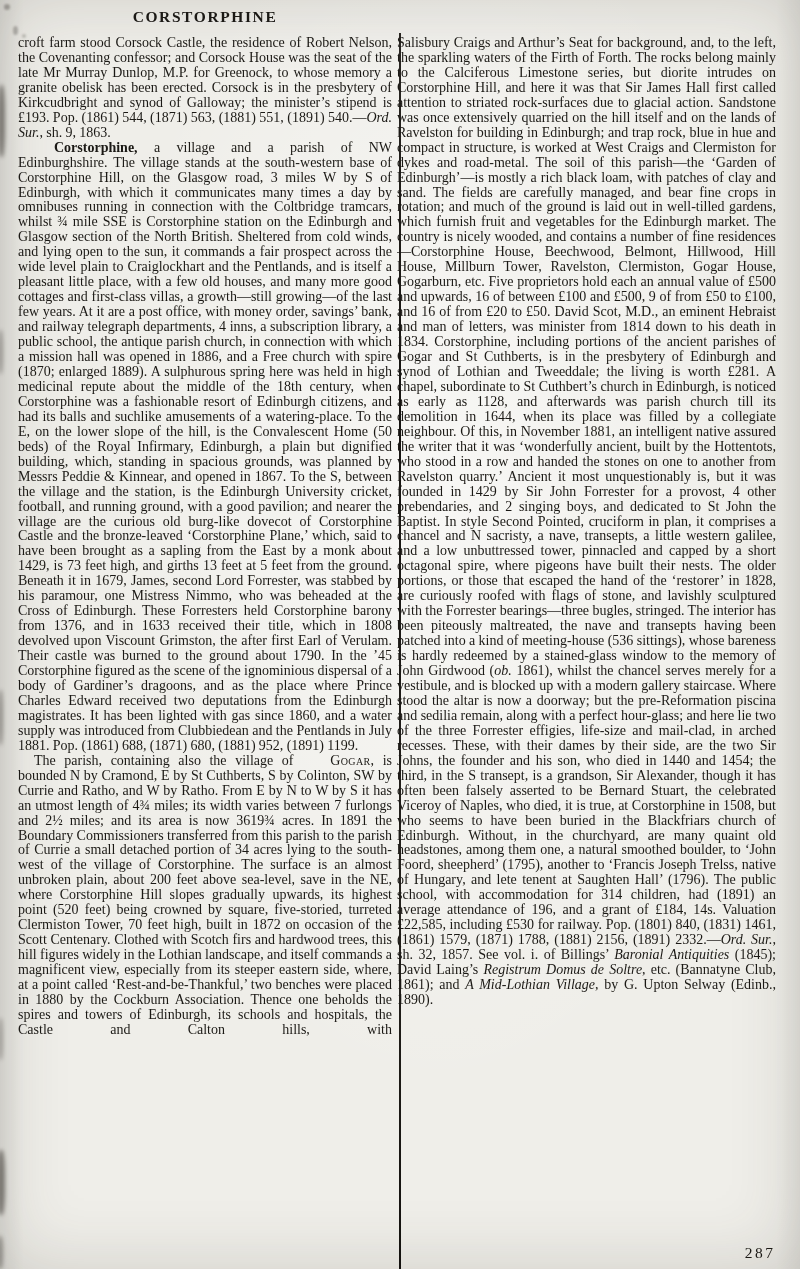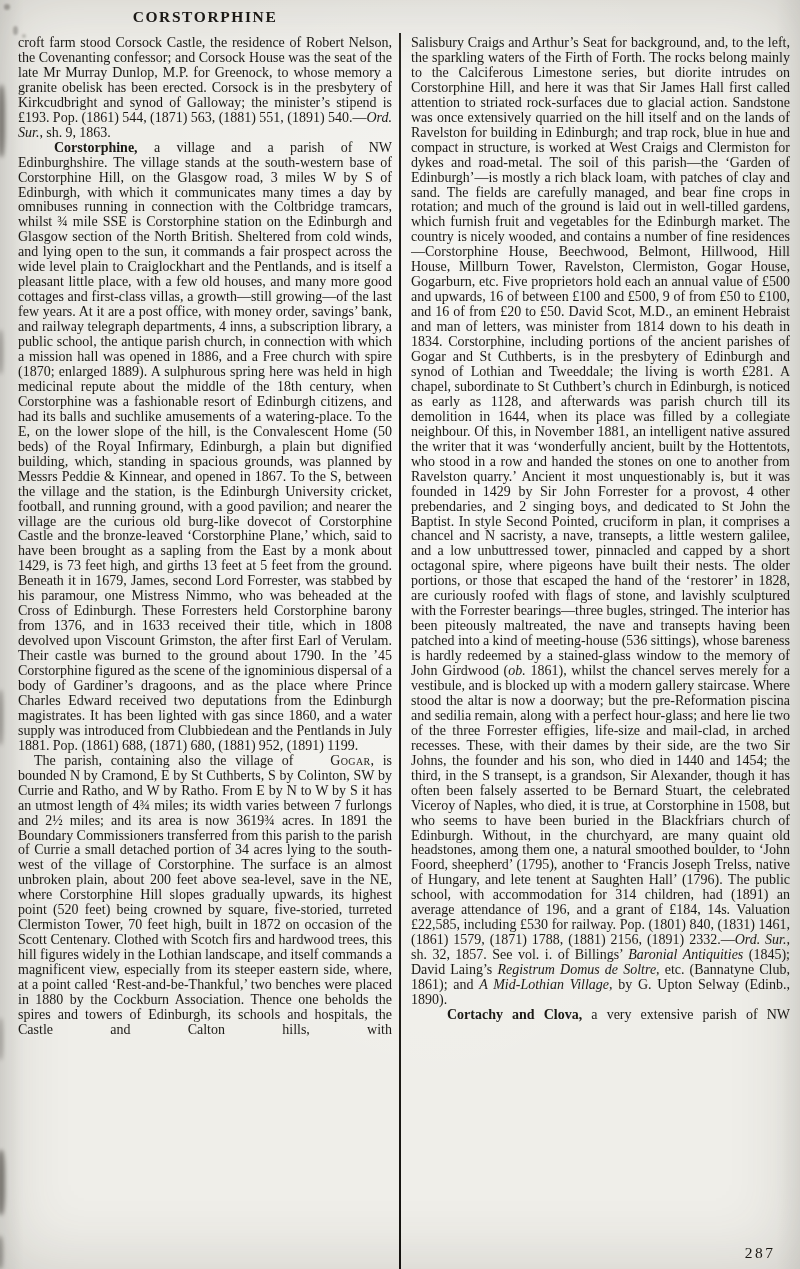--- a/index.html
+++ b/index.html
@@ -50,21 +50,21 @@
     height: 1233px;
     overflow: hidden;
     font-size: 14px;
     line-height: 14.95px;
     text-align: justify;
     hyphens: auto;
     -webkit-hyphens: auto;
     word-spacing: -0.2px;
   }
   .col-left  { left: 18px;  width: 374px; }
-  .col-right { left: 411px; width: 379px; }
+  .col-right { left: 397px; width: 379px; }
   .column p { margin: 0; }
   .column p.indent { text-indent: 16px; }
   .column p.jlast { text-align-last: justify; }
   .b  { font-weight: bold; margin-left: 20px; }
   .i  { font-style: italic; }
   .sc { font-variant: small-caps; letter-spacing: 0.4px; margin-left: 28px; }
   .page-number {
     position: absolute;
     left: 710px;
     top: 1244px;
@@ -96,21 +96,20 @@
   <div class="col-divider"></div>
 
   <div class="column col-left">
       <p><span>croft farm stood Corsock Castle, the residence of Robert Nelson, the Covenanting confessor; and Corsock House was the seat of the late Mr Murray Dunlop, M.P. for Greenock, to whose memory a granite obelisk has been erected. Corsock is in the presbytery of Kirkcudbright and synod of Galloway; the minister’s stipend is £193. Pop. (1861) 544, (1871) 563, (1881) 551, (1891) 540.—</span><span class="i">Ord. Sur.</span><span>, sh. 9, 1863.</span></p>
       <p class="indent"><span class="b">Corstorphine,</span><span> a village and a parish of NW Edinburghshire. The village stands at the south-western base of Corstorphine Hill, on the Glasgow road, 3 miles W by S of Edinburgh, with which it communicates many times a day by omnibuses running in connection with the Coltbridge tramcars, whilst ¾ mile SSE is Corstorphine station on the Edinburgh and Glasgow section of the North British. Sheltered from cold winds, and lying open to the sun, it commands a fair prospect across the wide level plain to Craiglockhart and the Pentlands, and is itself a pleasant little place, with a few old houses, and many more good cottages and first-class villas, a growth—still growing—of the last few years. At it are a post office, with money order, savings’ bank, and railway telegraph departments, 4 inns, a subscription library, a public school, the antique parish church, in connection with which a mission hall was opened in 1886, and a Free church with spire (1870; enlarged 1889). A sulphurous spring here was held in high medicinal repute about the middle of the 18th century, when Corstorphine was a fashionable resort of Edinburgh citizens, and had its balls and suchlike amusements of a watering-place. To the E, on the lower slope of the hill, is the Convalescent Home (50 beds) of the Royal Infirmary, Edinburgh, a plain but dignified building, which, standing in spacious grounds, was planned by Messrs Peddie &amp; Kinnear, and opened in 1867. To the S, between the village and the station, is the Edinburgh University cricket, football, and running ground, with a good pavilion; and nearer the village are the curious old burg-like dovecot of Corstorphine Castle and the bronze-leaved ‘Corstorphine Plane,’ which, said to have been brought as a sapling from the East by a monk about 1429, is 73 feet high, and girths 13 feet at 5 feet from the ground. Beneath it in 1679, James, second Lord Forrester, was stabbed by his paramour, one Mistress Nimmo, who was beheaded at the Cross of Edinburgh. These Forresters held Corstorphine barony from 1376, and in 1633 received their title, which in 1808 devolved upon Viscount Grimston, the after first Earl of Verulam. Their castle was burned to the ground about 1790. In the ’45 Corstorphine figured as the scene of the ignominious dispersal of a body of Gardiner’s dragoons, and as the place where Prince Charles Edward received two deputations from the Edinburgh magistrates. It has been lighted with gas since 1860, and a water supply was introduced from Clubbiedean and the Pentlands in July 1881. Pop. (1861) 688, (1871) 680, (1881) 952, (1891) 1199.</span></p>
       <p class="indent jlast"><span>The parish, containing also the village of </span><span class="sc">Gogar</span><span>, is bounded N by Cramond, E by St Cuthberts, S by Colinton, SW by Currie and Ratho, and W by Ratho. From E by N to W by S it has an utmost length of 4¾ miles; its width varies between 7 furlongs and 2½ miles; and its area is now 3619¾ acres. In 1891 the Boundary Commissioners transferred from this parish to the parish of Currie a small detached portion of 34 acres lying to the south-west of the village of Corstorphine. The surface is an almost unbroken plain, about 200 feet above sea-level, save in the NE, where Corstorphine Hill slopes gradually upwards, its highest point (520 feet) being crowned by square, five-storied, turreted Clermiston Tower, 70 feet high, built in 1872 on occasion of the Scott Centenary. Clothed with Scotch firs and hardwood trees, this hill figures widely in the Lothian landscape, and itself commands a magnificent view, especially from its steeper eastern side, where, at a point called ‘Rest-and-be-Thankful,’ two benches were placed in 1880 by the Cockburn Association. Thence one beholds the spires and towers of Edinburgh, its schools and hospitals, the Castle and Calton hills, with</span></p>
     </div>
 
   <div class="column col-right">
       <p><span>Salisbury Craigs and Arthur’s Seat for background, and, to the left, the sparkling waters of the Firth of Forth. The rocks belong mainly to the Calciferous Limestone series, but diorite intrudes on Corstorphine Hill, and here it was that Sir James Hall first called attention to striated rock-surfaces due to glacial action. Sandstone was once extensively quarried on the hill itself and on the lands of Ravelston for building in Edinburgh; and trap rock, blue in hue and compact in structure, is worked at West Craigs and Clermiston for dykes and road-metal. The soil of this parish—the ‘Garden of Edinburgh’—is mostly a rich black loam, with patches of clay and sand. The fields are carefully managed, and bear fine crops in rotation; and much of the ground is laid out in well-tilled gardens, which furnish fruit and vegetables for the Edinburgh market. The country is nicely wooded, and contains a number of fine residences—Corstorphine House, Beechwood, Belmont, Hillwood, Hill House, Millburn Tower, Ravelston, Clermiston, Gogar House, Gogarburn, etc. Five proprietors hold each an annual value of £500 and upwards, 16 of between £100 and £500, 9 of from £50 to £100, and 16 of from £20 to £50. David Scot, M.D., an eminent Hebraist and man of letters, was minister from 1814 down to his death in 1834. Corstorphine, including portions of the ancient parishes of Gogar and St Cuthberts, is in the presbytery of Edinburgh and synod of Lothian and Tweeddale; the living is worth £281. A chapel, subordinate to St Cuthbert’s church in Edinburgh, is noticed as early as 1128, and afterwards was parish church till its demolition in 1644, when its place was filled by a collegiate neighbour. Of this, in November 1881, an intelligent native assured the writer that it was ‘wonderfully ancient, built by the Hottentots, who stood in a row and handed the stones on one to another from Ravelston quarry.’ Ancient it most unquestionably is, but it was founded in 1429 by Sir John Forrester for a provost, 4 other prebendaries, and 2 singing boys, and dedicated to St John the Baptist. In style Second Pointed, cruciform in plan, it comprises a chancel and N sacristy, a nave, transepts, a little western galilee, and a low unbuttressed tower, pinnacled and capped by a short octagonal spire, where pigeons have built their nests. The older portions, or those that escaped the hand of the ‘restorer’ in 1828, are curiously roofed with flags of stone, and lavishly sculptured with the Forrester bearings—three bugles, stringed. The interior has been piteously maltreated, the nave and transepts having been patched into a kind of meeting-house (536 sittings), whose bareness is hardly redeemed by a stained-glass window to the memory of John Girdwood (</span><span class="i">ob.</span><span> 1861), whilst the chancel serves merely for a vestibule, and is blocked up with a modern gallery staircase. Where stood the altar is now a doorway; but the pre-Reformation piscina and sedilia remain, along with a perfect hour-glass; and here lie two of the three Forrester effigies, life-size and mail-clad, in arched recesses. These, with their dames by their side, are the two Sir Johns, the founder and his son, who died in 1440 and 1454; the third, in the S transept, is a grandson, Sir Alexander, though it has often been falsely asserted to be Bernard Stuart, the celebrated Viceroy of Naples, who died, it is true, at Corstorphine in 1508, but who seems to have been buried in the Blackfriars church of Edinburgh. Without, in the churchyard, are many quaint old headstones, among them one, a natural smoothed boulder, to ‘John Foord, sheepherd’ (1795), another to ‘Francis Joseph Trelss, native of Hungary, and lete tenent at Saughten Hall’ (1796). The public school, with accommodation for 314 children, had (1891) an average attendance of 196, and a grant of £184, 14s. Valuation £22,585, including £530 for railway. Pop. (1801) 840, (1831) 1461, (1861) 1579, (1871) 1788, (1881) 2156, (1891) 2332.—</span><span class="i">Ord. Sur.</span><span>, sh. 32, 1857. See vol. i. of Billings’ </span><span class="i">Baronial Antiquities</span><span> (1845); David Laing’s </span><span class="i">Registrum Domus de Soltre</span><span>, etc. (Bannatyne Club, 1861); and </span><span class="i">A Mid-Lothian Village</span><span>, by G. Upton Selway (Edinb., 1890).</span></p>
-      <p class="indent jlast"><span class="b">Cortachy and Clova,</span><span> a very extensive parish of NW</span></p>
     </div>
 
   <div class="page-number">287</div>
 
   <div class="artifact a1"></div>
   <div class="artifact a2"></div>
   <div class="artifact a3"></div>
   <div class="artifact a4"></div>
   <div class="artifact a5"></div>
   <div class="artifact a6"></div>

